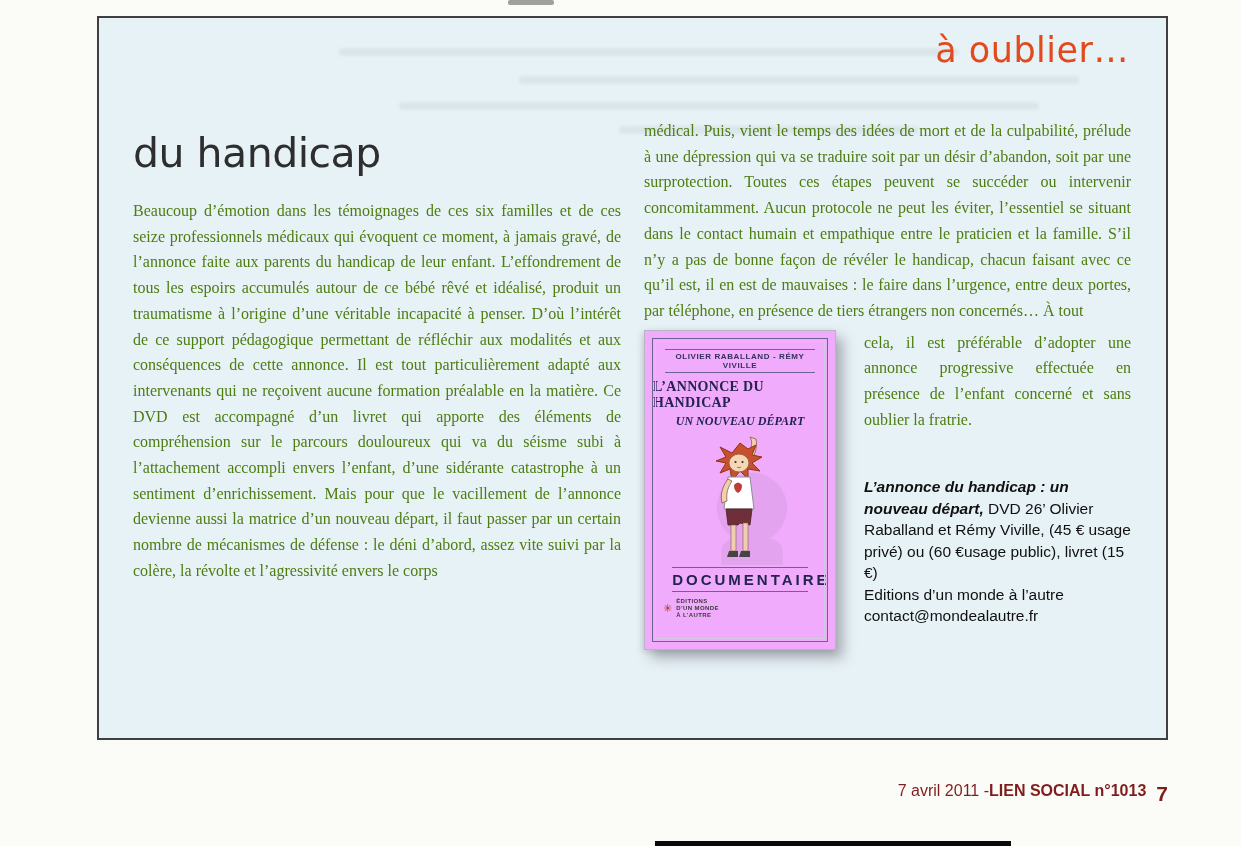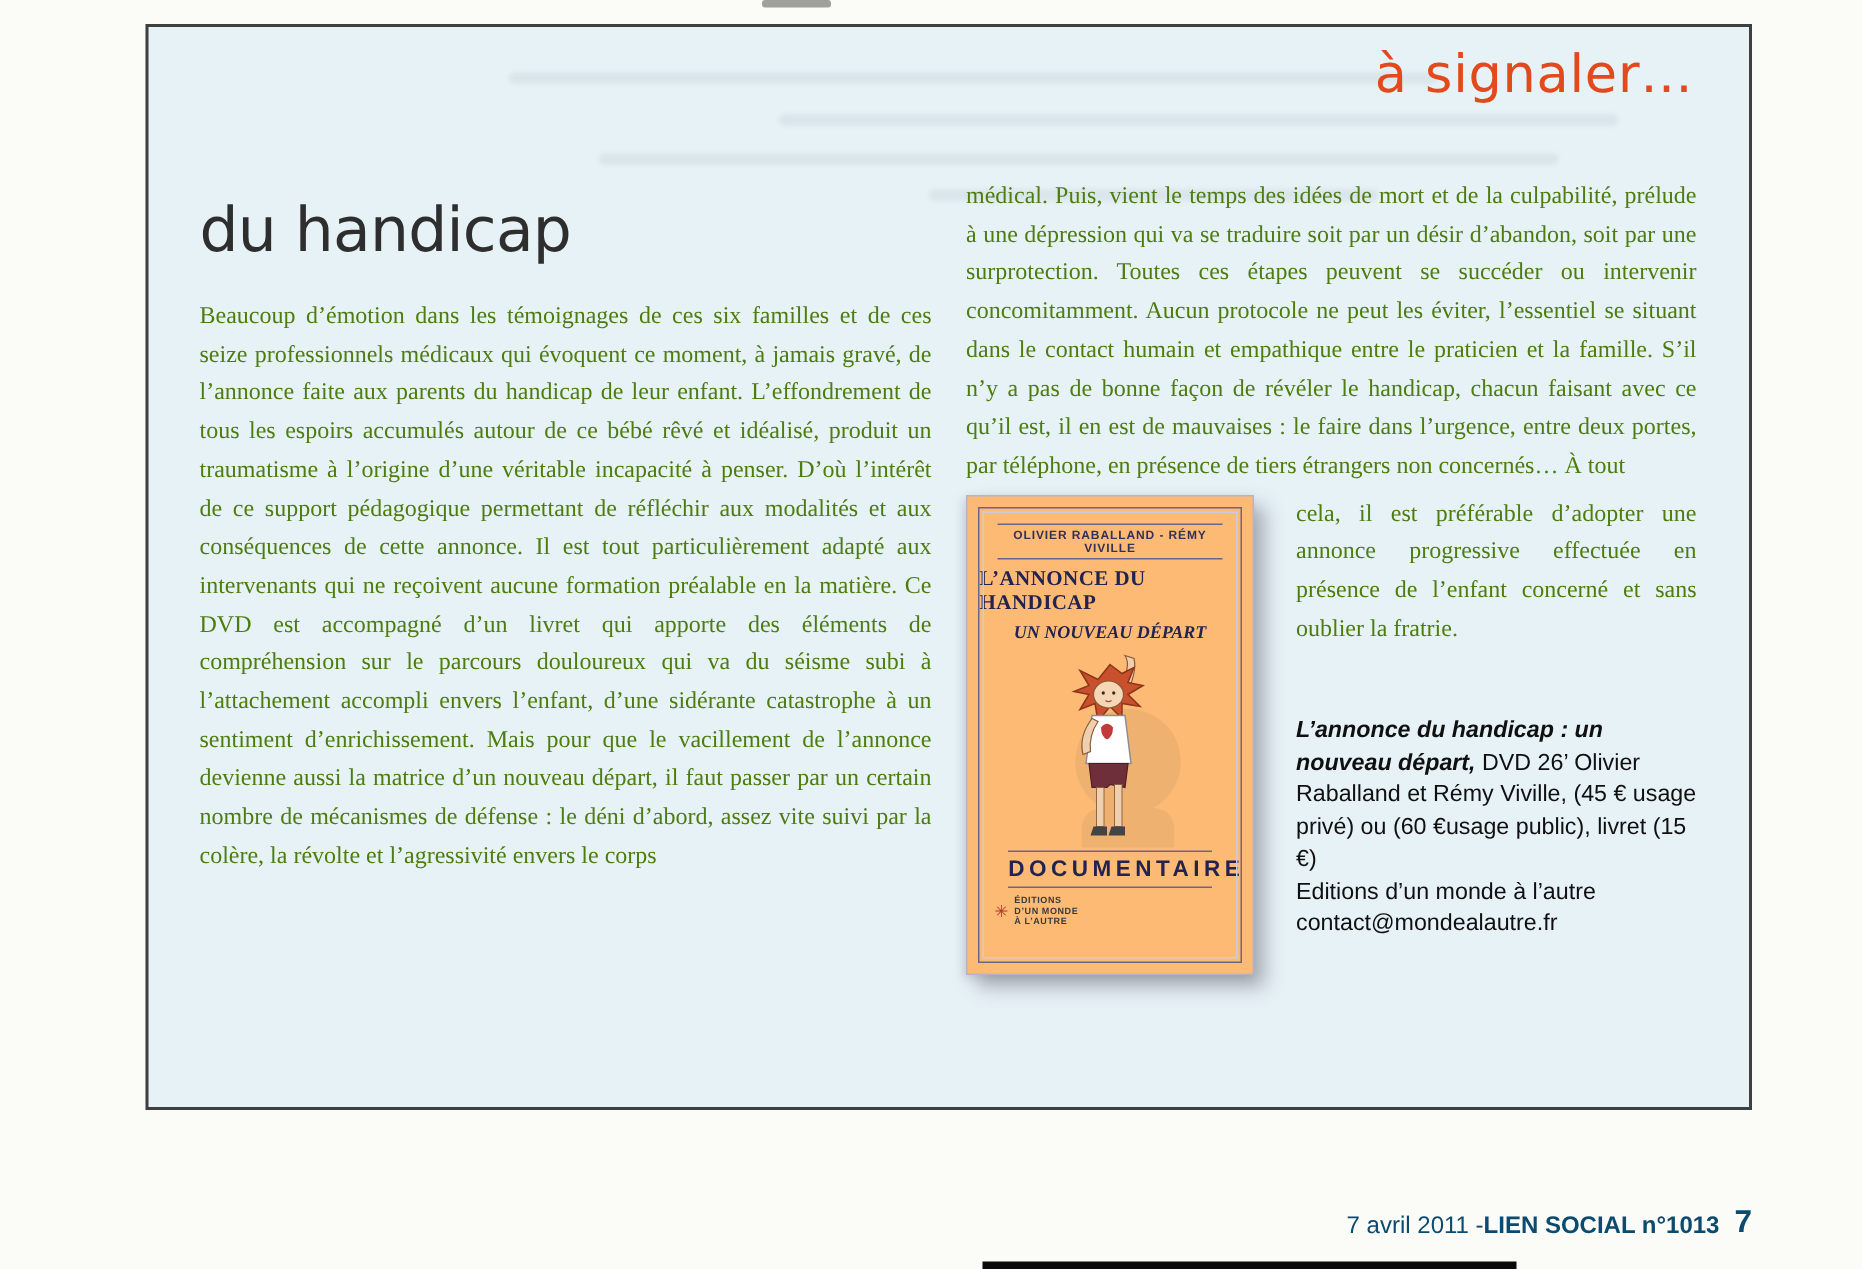--- a/index.html
+++ b/index.html
@@ -33,21 +33,21 @@
     font-family:"Liberation Serif", serif;
     font-size:16px;line-height:25.7px;color:#4d7c0f;
     text-align:justify;margin:0;
   }
   .col-left{position:absolute;left:133px;top:198px;width:488px;}
   .col-right{position:absolute;left:644px;top:118px;width:487px;}
 
   .media-row{display:flex;margin-top:6px;}
   .dvd-wrap{flex:0 0 200px;}
   .dvd-cover{
-    width:192px;height:320px;background:#fdba74;
+    width:192px;height:320px;background:#f0abfc;
     border:1px solid #b9b4c4;box-sizing:border-box;
     box-shadow:7px 8px 12px rgba(90,90,100,.45), -2px 2px 6px rgba(120,120,130,.25);
     position:relative;padding:7px;
   }
   .dvd-frame{
     position:absolute;left:7px;top:7px;right:7px;bottom:7px;
     border:1px solid #6c6490;outline:1px solid #cfcade;outline-offset:-4px;
     display:flex;flex-direction:column;align-items:center;
   }
   .dvd-authors{
@@ -81,41 +81,41 @@
     color:#3a3a3a;letter-spacing:.4px;line-height:7px;text-transform:uppercase;
   }
   .beside{flex:1;padding-left:20px;box-sizing:border-box;}
   .caption{
     margin-top:44px;font-family:"Liberation Sans", sans-serif;
     font-size:15.5px;line-height:21.5px;color:#101010;
   }
   .cap-bold{font-weight:bold;font-style:italic;}
   .footer{
     position:absolute;right:73px;top:782px;
-    font-family:"Liberation Sans", sans-serif;font-size:16px;color:#0c4a6e;
-    display:flex;align-items:flex-end;margin-top:21px;
+    font-family:"Liberation Sans", sans-serif;font-size:16px;color:#7f1d1d;
+    display:flex;align-items:flex-start;
   }
   .footer-journal{font-weight:bold;}
   .footer-page{font-weight:bold;font-size:21px;margin-left:10px;}
   .artifact-top{position:absolute;left:508px;top:0;width:46px;height:5px;background:#6d6d6d;opacity:.65;border-radius:2px;}
   .artifact-bottom{position:absolute;left:655px;top:841px;width:356px;height:5px;background:#0a0a0a;}
 </style>
 </head>
 <body>
 
 <div class="artifact-top"></div>
 
 <div class="article-box">
   <div class="bleed b1"></div>
   <div class="bleed b2"></div>
   <div class="bleed b3"></div>
   <div class="bleed b4"></div>
 </div>
 
-<div class="section-label">à signaler…</div>
+<div class="section-label">à oublier…</div>
 
 <h1 class="title"><br><span>du handicap</span></h1>
 
 <div class="col-left">
   <p class="body-text">Beaucoup d’émotion dans les témoignages de ces six familles et de ces seize professionnels médicaux qui évoquent ce moment, à jamais gravé, de l’annonce faite aux parents du handicap de leur enfant. L’effondrement de tous les espoirs accumulés autour de ce bébé rêvé et idéalisé, produit un traumatisme à l’origine d’une véritable incapacité à penser. D’où l’intérêt de ce support pédagogique permettant de réfléchir aux modalités et aux conséquences de cette annonce. Il est tout particulièrement adapté aux intervenants qui ne reçoivent aucune formation préalable en la matière. Ce DVD est accompagné d’un livret qui apporte des éléments de compréhension sur le parcours douloureux qui va du séisme subi à l’attachement accompli envers l’enfant, d’une sidérante catastrophe à un sentiment d’enrichissement. Mais pour que le vacillement de l’annonce devienne aussi la matrice d’un nouveau départ, il faut passer par un certain nombre de mécanismes de défense : le déni d’abord, assez vite suivi par la colère, la révolte et l’agressivité envers le corps</p>
 </div>
 
 <div class="col-right">
   <p class="body-text">médical. Puis, vient le temps des idées de mort et de la culpabilité, prélude à une dépression qui va se traduire soit par un désir d’abandon, soit par une surprotection. Toutes ces étapes peuvent se succéder ou intervenir concomitamment. Aucun protocole ne peut les éviter, l’essentiel se situant dans le contact humain et empathique entre le praticien et la famille. S’il n’y a pas de bonne façon de révéler le handicap, chacun faisant avec ce qu’il est, il en est de mauvaises : le faire dans l’urgence, entre deux portes, par téléphone, en présence de tiers étrangers non concernés… À tout</p>
 

